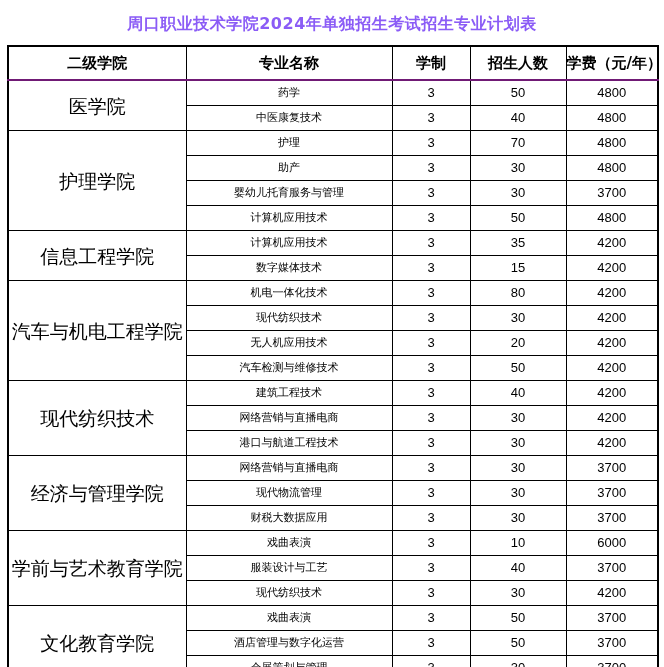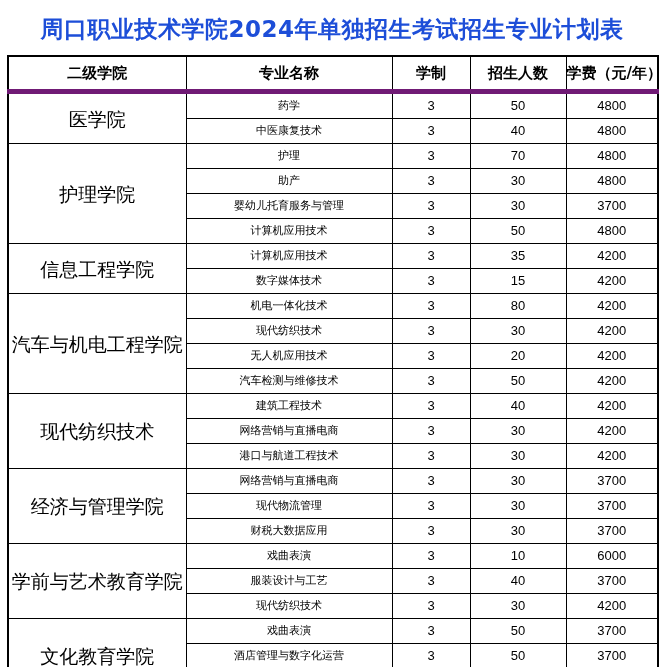--- a/index.html
+++ b/index.html
@@ -20,24 +20,24 @@
     padding: 0;
   }
   .title-wrap {
     box-sizing: border-box;
     width: 664px;
     padding: 14px 0 10px 0;
     text-align: center;
   }
   .title {
     font-family: "DejaVu Sans", "Liberation Sans", sans-serif;
-    font-size: 23px;
+    font-size: 16px;
     font-weight: bold;
     letter-spacing: 0.5px;
-    color: #1d4ed8;
+    color: #8b5cf6;
     white-space: nowrap;
   }
   table.plan {
     border-collapse: collapse;
     table-layout: fixed;
     width: 650px;
     margin: 0 7px;
     border-top: 2px solid #000;
     border-bottom: 2px solid #000;
     border-left: 2px solid #000;
@@ -59,21 +59,21 @@
     height: 24px;
     line-height: 24px;
     white-space: nowrap;
     overflow: hidden;
   }
   table.plan thead th {
     font-weight: bold;
     font-size: 15px;
     height: 32px;
     line-height: 32px;
-    border-bottom: 5px solid #701a75;
+    border-bottom: 2px solid #701a75;
   }
   table.plan td.college {
     font-size: 19px;
   }
   table.plan td.major {
     font-size: 11px;
   }
   table.plan td.num {
     font-family: "Liberation Sans", sans-serif;
     font-size: 13px;

